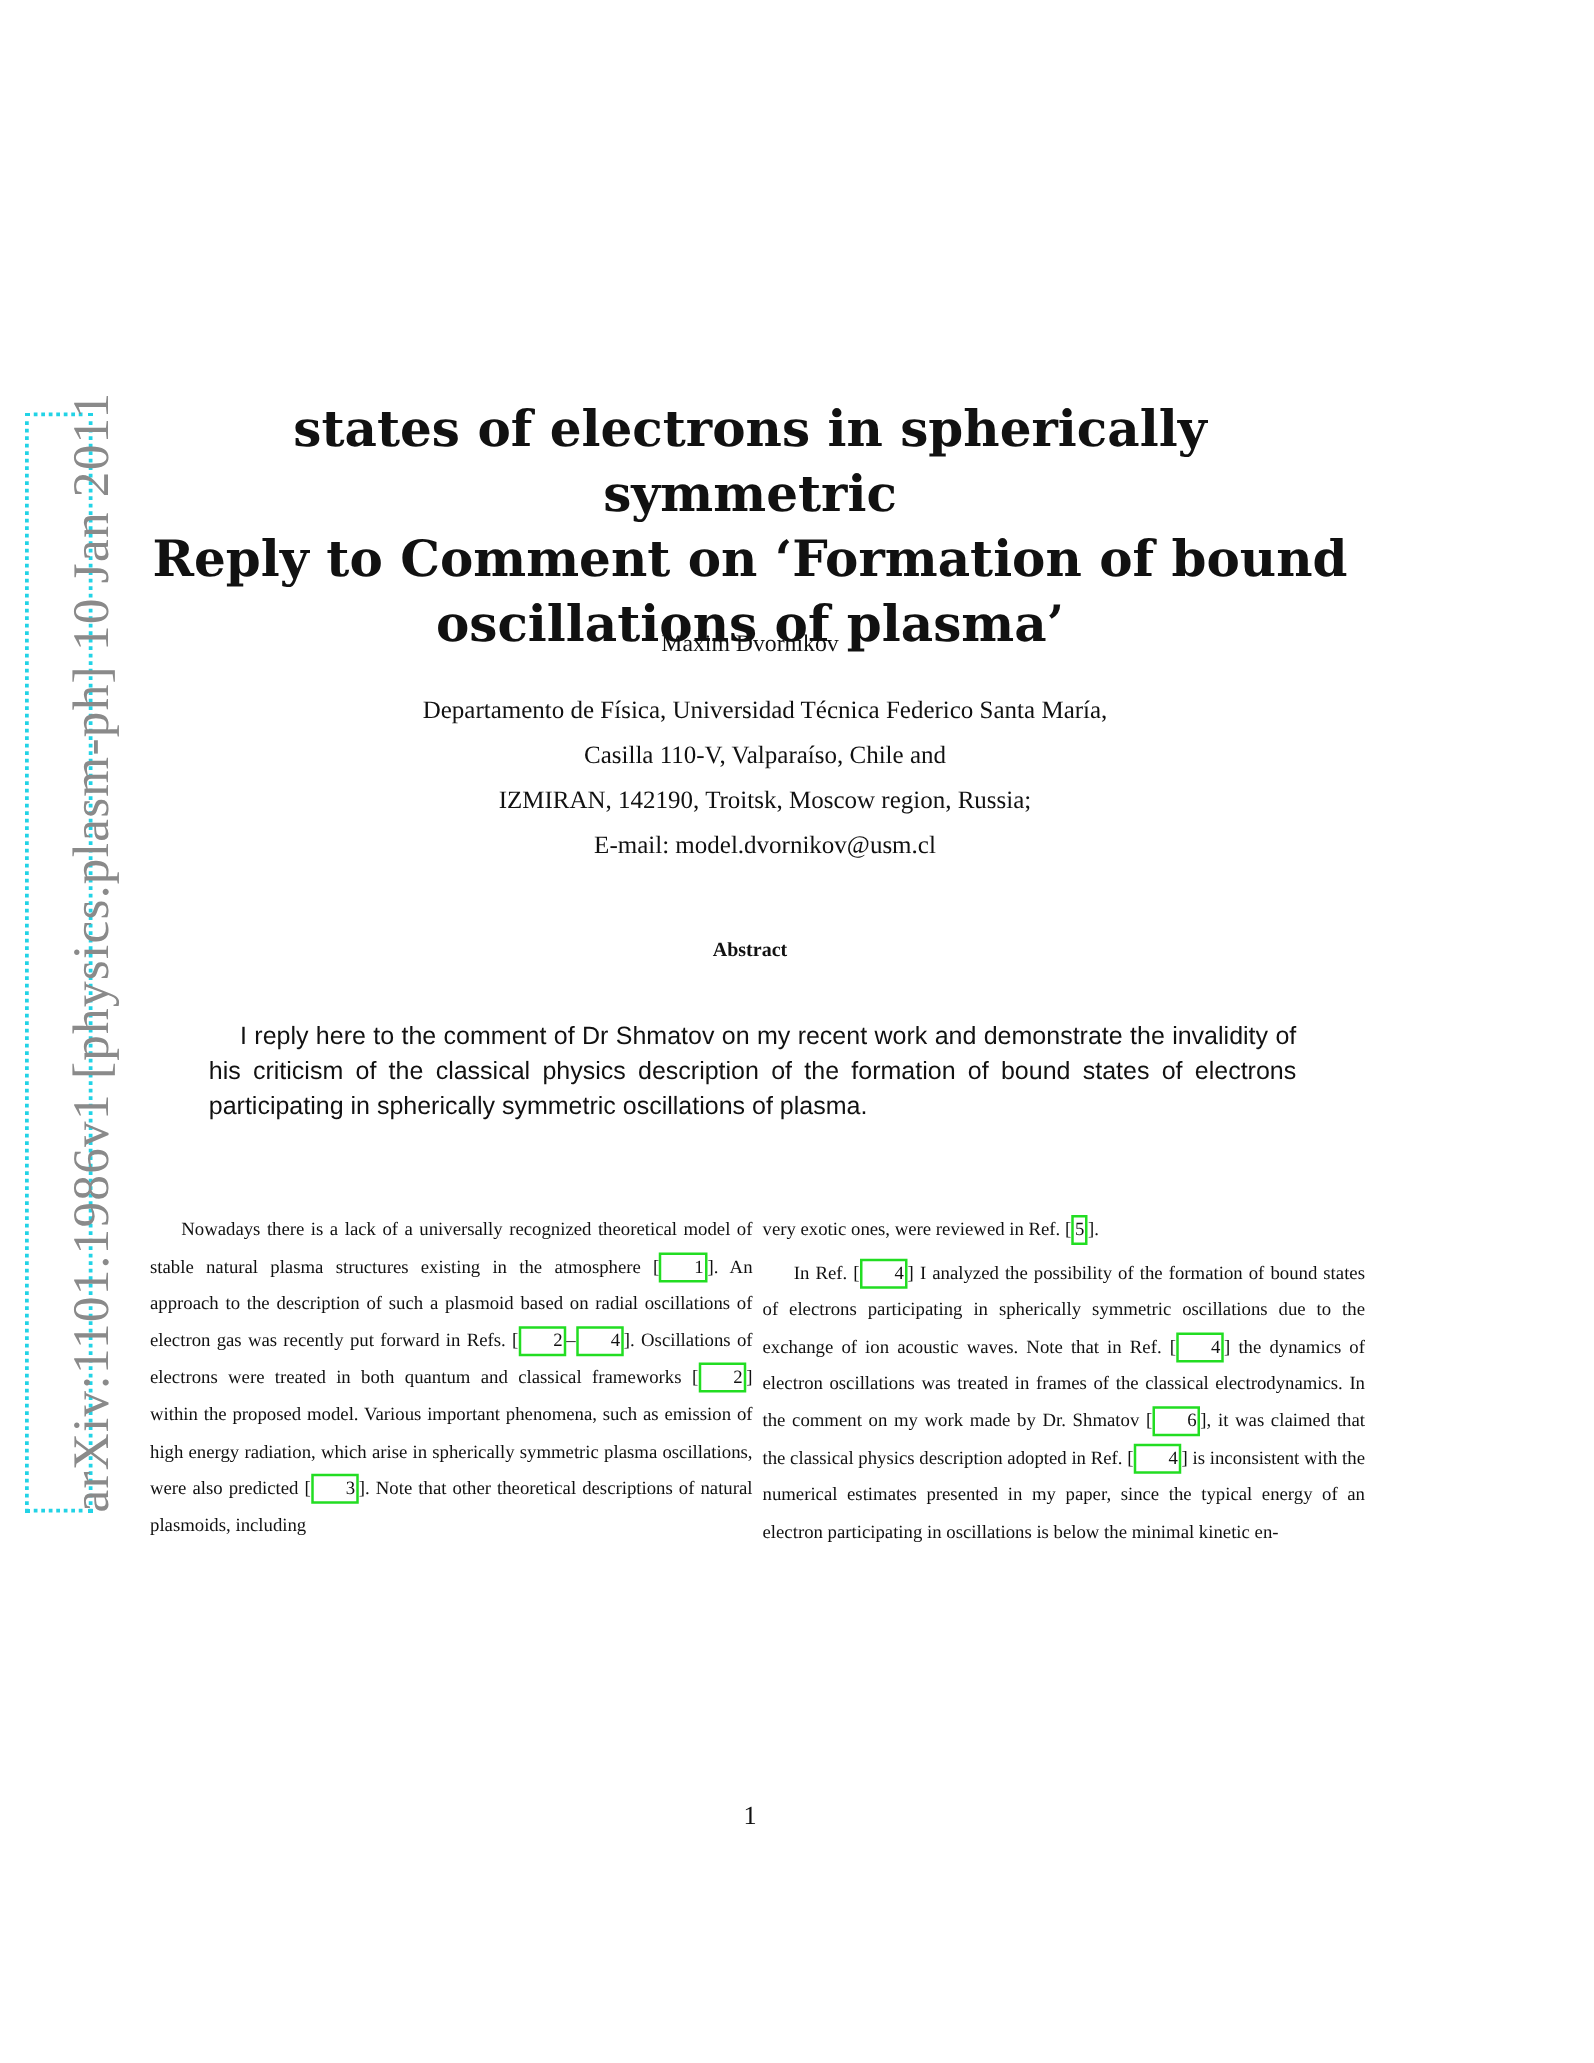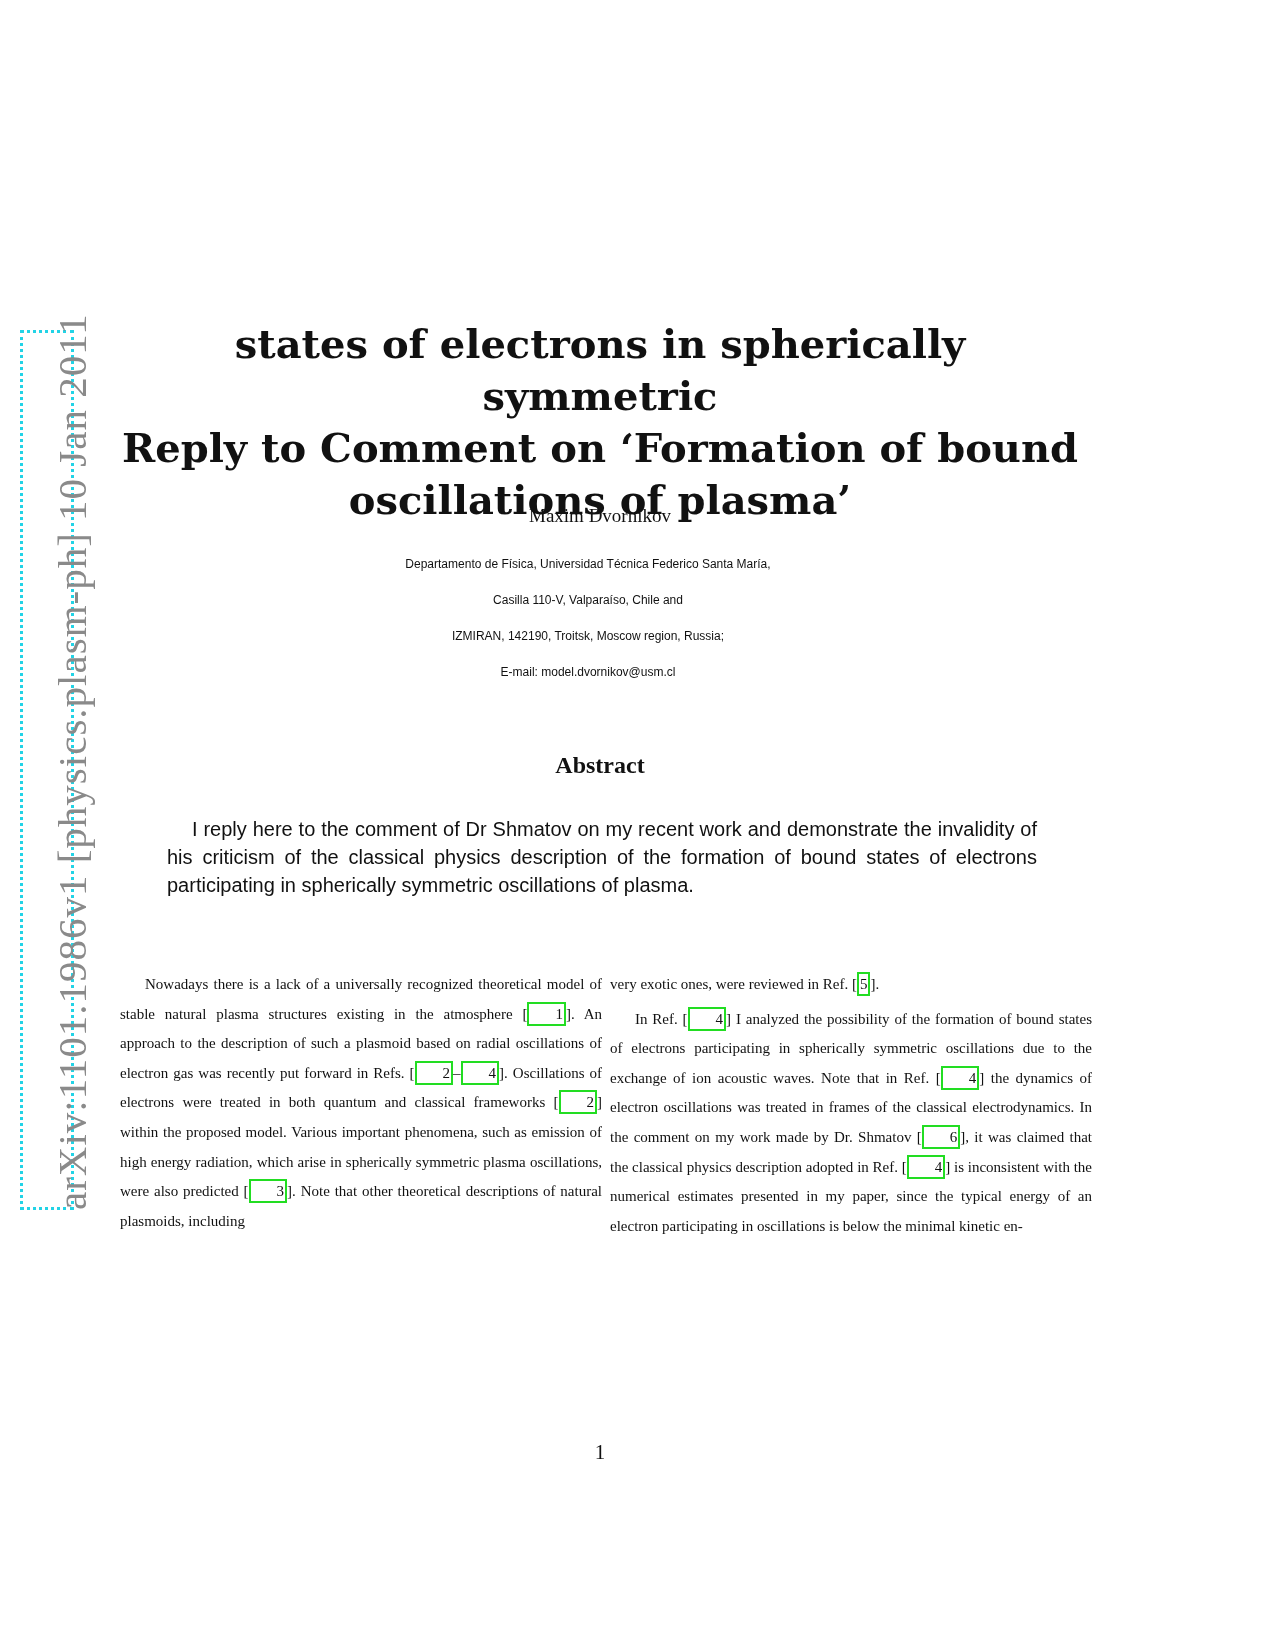--- a/index.html
+++ b/index.html
@@ -9,24 +9,24 @@
              border-left: 3px dotted #22d3e6; border-right: 3px dotted #22d3e6;
              border-top: 3px dotted #22d3e6; border-bottom: 3px dotted #22d3e6; box-sizing: border-box; }
     .stamp-text { position: absolute; left: 48px; top: 1210px; transform-origin: 0 0;
                   transform: rotate(-90deg); white-space: nowrap;
                   font-family: "Liberation Serif", serif; font-size: 41px; color: #8a8a8a;
                   letter-spacing: 1px; width: 880px; text-align: left; }
     .title { position: absolute; left: 120px; width: 960px; top: 318px; text-align: center;
              font-family: "DejaVu Serif", serif; font-weight: bold; font-size: 40px; line-height: 52px; }
     .author { position: absolute; left: 120px; width: 960px; top: 505px; text-align: center;
               font-family: "Liberation Serif", serif; font-size: 19px; }
-    .affil { position: absolute; left: 108px; width: 960px; text-align: center;
-             font-family: Liberation Sans, sans-serif; font-size: 12px; }
+    .affil { position: absolute; left: 132px; width: 960px; text-align: center;
+             font-family: Liberation Serif, serif; font-size: 20px; }
     .abs-head { position: absolute; left: 120px; width: 960px; top: 752px; text-align: center;
-                font-family: "Liberation Serif", serif; font-weight: bold; font-size: 24px; }
+                font-family: "Liberation Serif", serif; font-weight: bold; font-size: 16px; }
     .abs-body { position: absolute; left: 167px; width: 870px; top: 815px;
                 font-family: Liberation Sans, sans-serif; font-size: 20px; line-height: 28px; text-align: justify; }
     .abs-body p { margin: 0; }
     .abs-body .indent { text-indent: 25px; }
     .col { position: absolute; top: 970px; width: 482px;
            font-family: "Liberation Serif", serif; font-size: 15px; line-height: 29.6px;
            text-align: justify; }
     .col p { margin: 0; }
     .col .indent { text-indent: 25px; }
     .col.left { left: 120px; }

